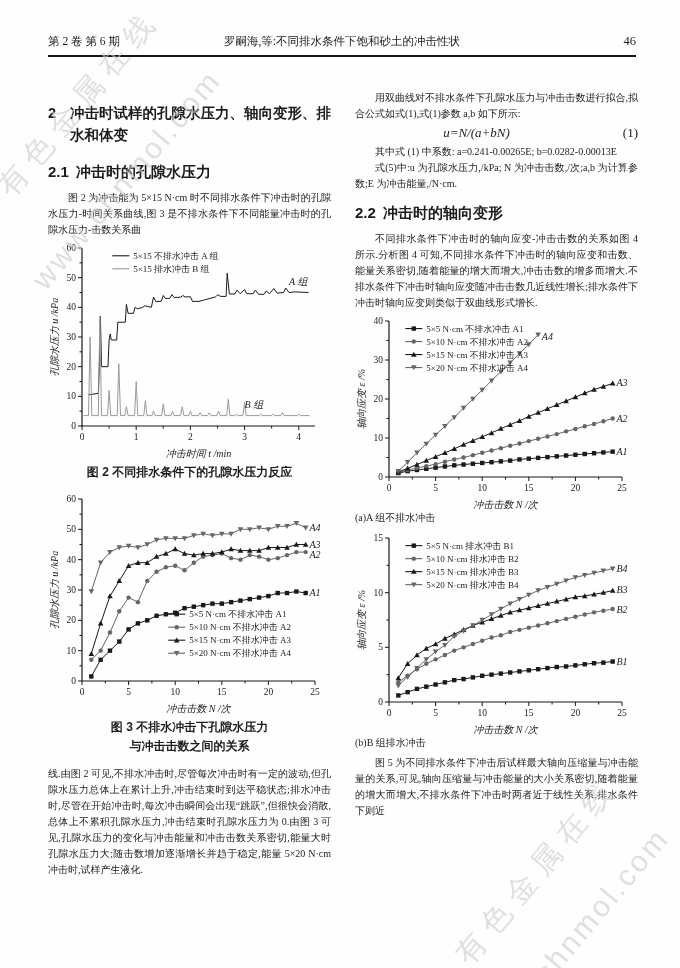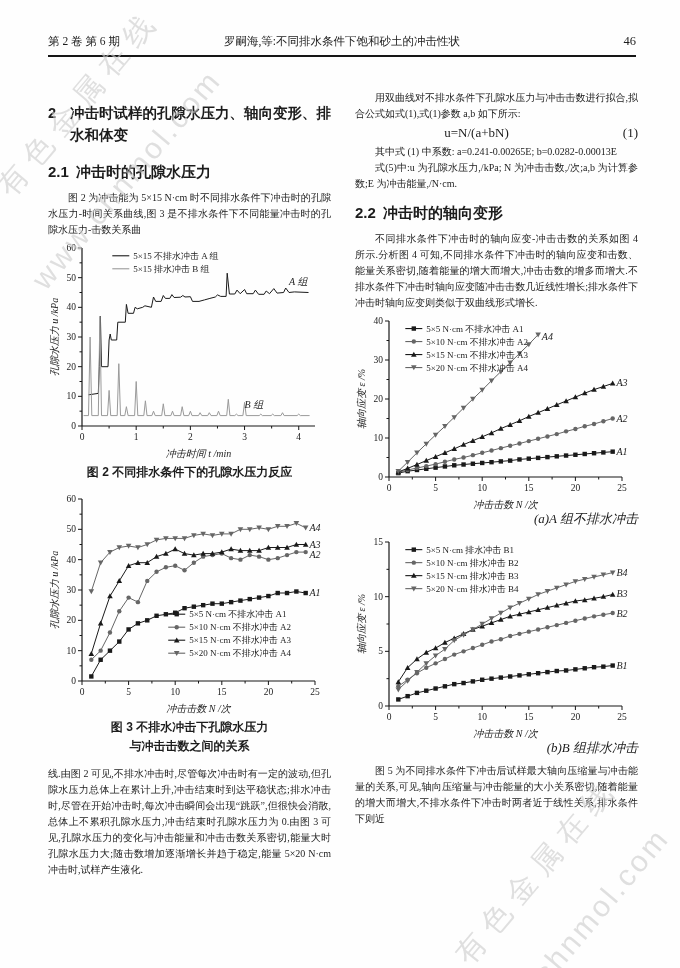--- a/index.html
+++ b/index.html
@@ -17,26 +17,26 @@
   .cols{position:absolute;top:90px;left:48px;right:42px;display:flex;gap:24px;z-index:2;}
   .col{width:283px;flex:0 0 283px;}
   .h2{display:flex;font-family:"Liberation Sans","DejaVu Sans",sans-serif;font-weight:bold;
       font-size:14.5px;line-height:1.55;margin:12px 0 14px 0;}
   .h2 .num{width:22px;flex:0 0 22px;}
   .h3{display:flex;font-family:"Liberation Sans","DejaVu Sans",sans-serif;font-weight:bold;
       font-size:15px;line-height:1.4;margin:10px 0 8px 0;}
   .h3 .num{width:28px;flex:0 0 28px;}
   p.body{font-size:10px;line-height:1.6;text-align:justify;text-indent:2em;margin:0;}
   .eq-row{display:flex;align-items:center;font-size:13px;margin:3px 0 3px 0;}
-  .eq-c{flex:1;text-align:center;}
+  .eq-c{flex:1;text-align:center;font-style:italic;}
   .eq-n{width:40px;text-align:right;}
   .fig-caption{font-family:"Liberation Sans","DejaVu Sans",sans-serif;font-weight:bold;
                font-size:12px;text-align:center;line-height:1.4;margin:2px 0 10px 0;}
   .fig-caption.tight{margin:2px 0 0 0;}
-  .sub-caption{font-size:13px;text-align:right;margin:-2px 0 6px 0;line-height:1.3;font-style:italic;}
+  .sub-caption{font-size:10px;text-align:left;margin:-2px 0 6px 0;line-height:1.3;}
   svg.chart{display:block;margin:2px auto 0 auto;}
   .chart text{font-family:"Liberation Serif","DejaVu Serif",serif;}
 </style>
 </head>
 <body>
 
 <div class="page">
 
   <div class="wm wm-cjk" style="left:4px;top:172px;transform:rotate(-50deg);">有色金属在线</div>
   <div class="wm wm-url" style="left:38px;top:268px;transform:rotate(-50deg);">www.chnmol.com</div>

